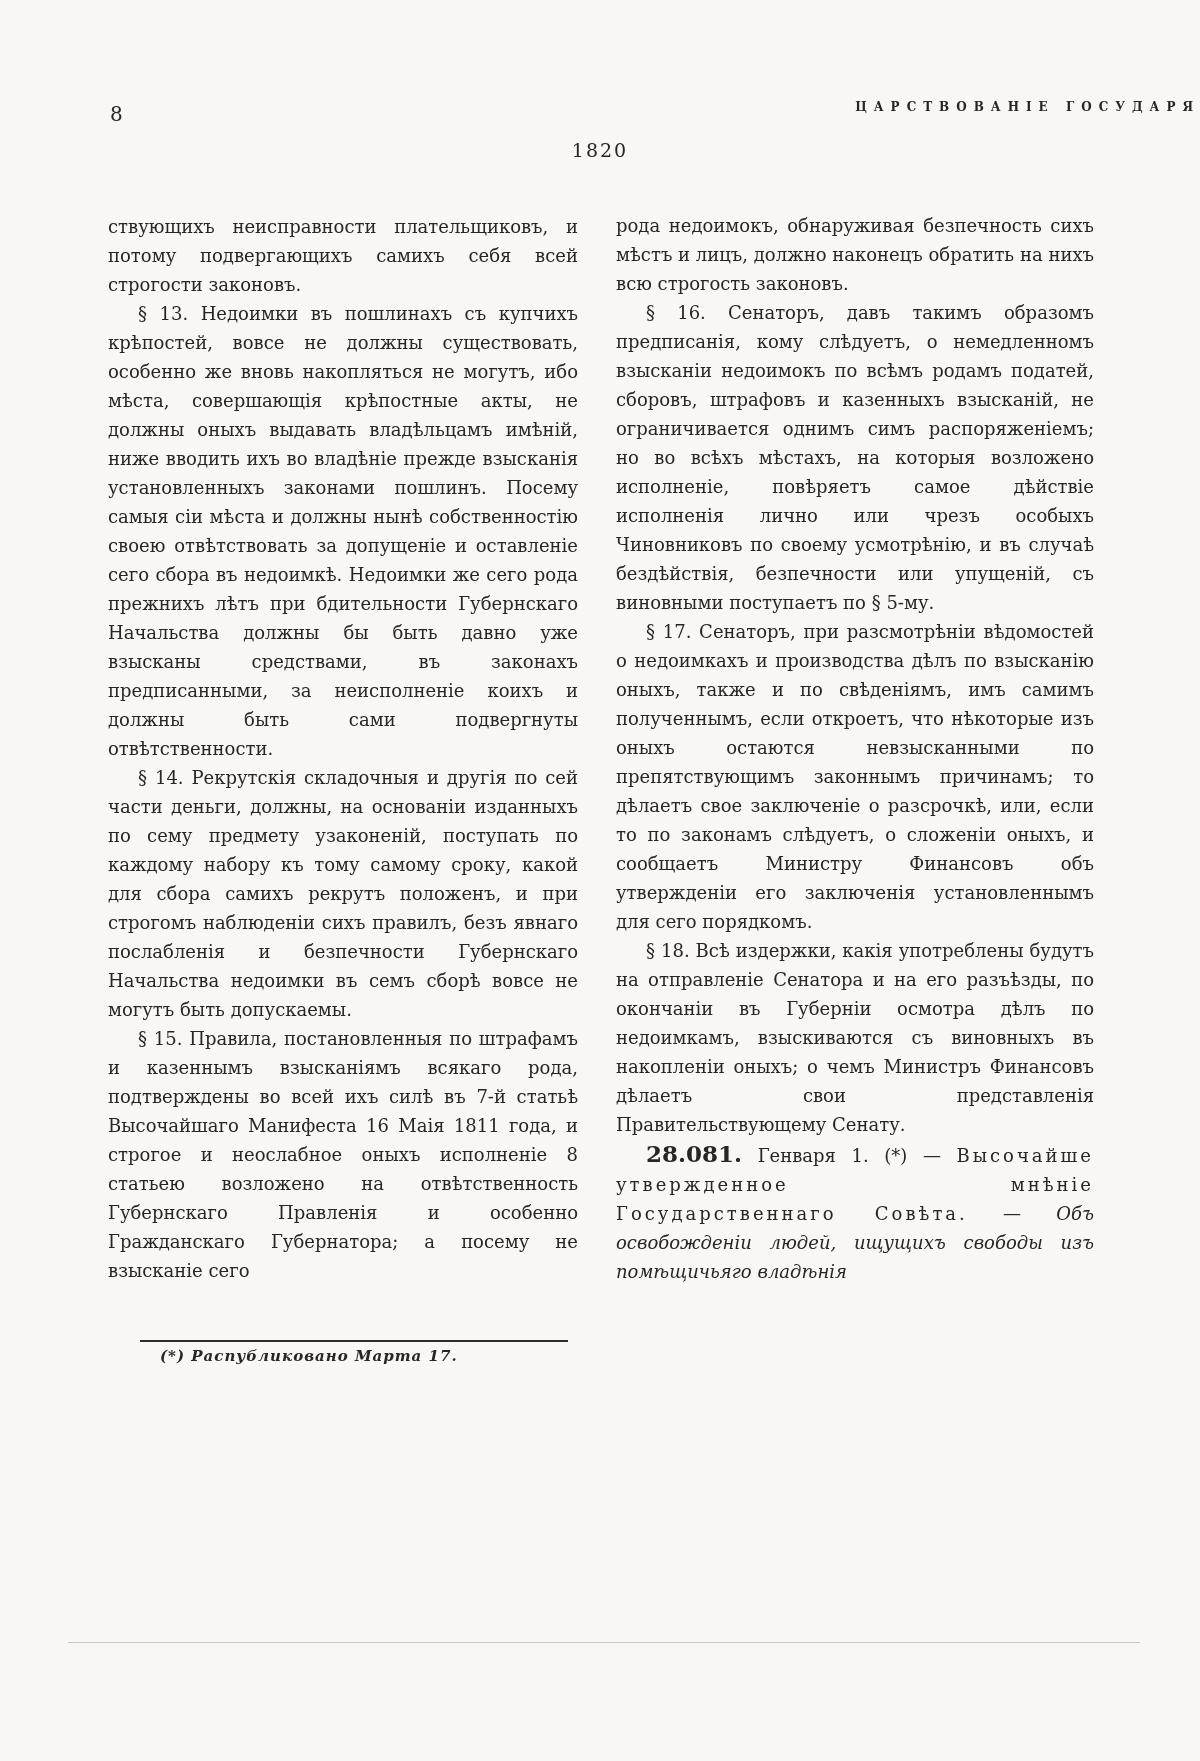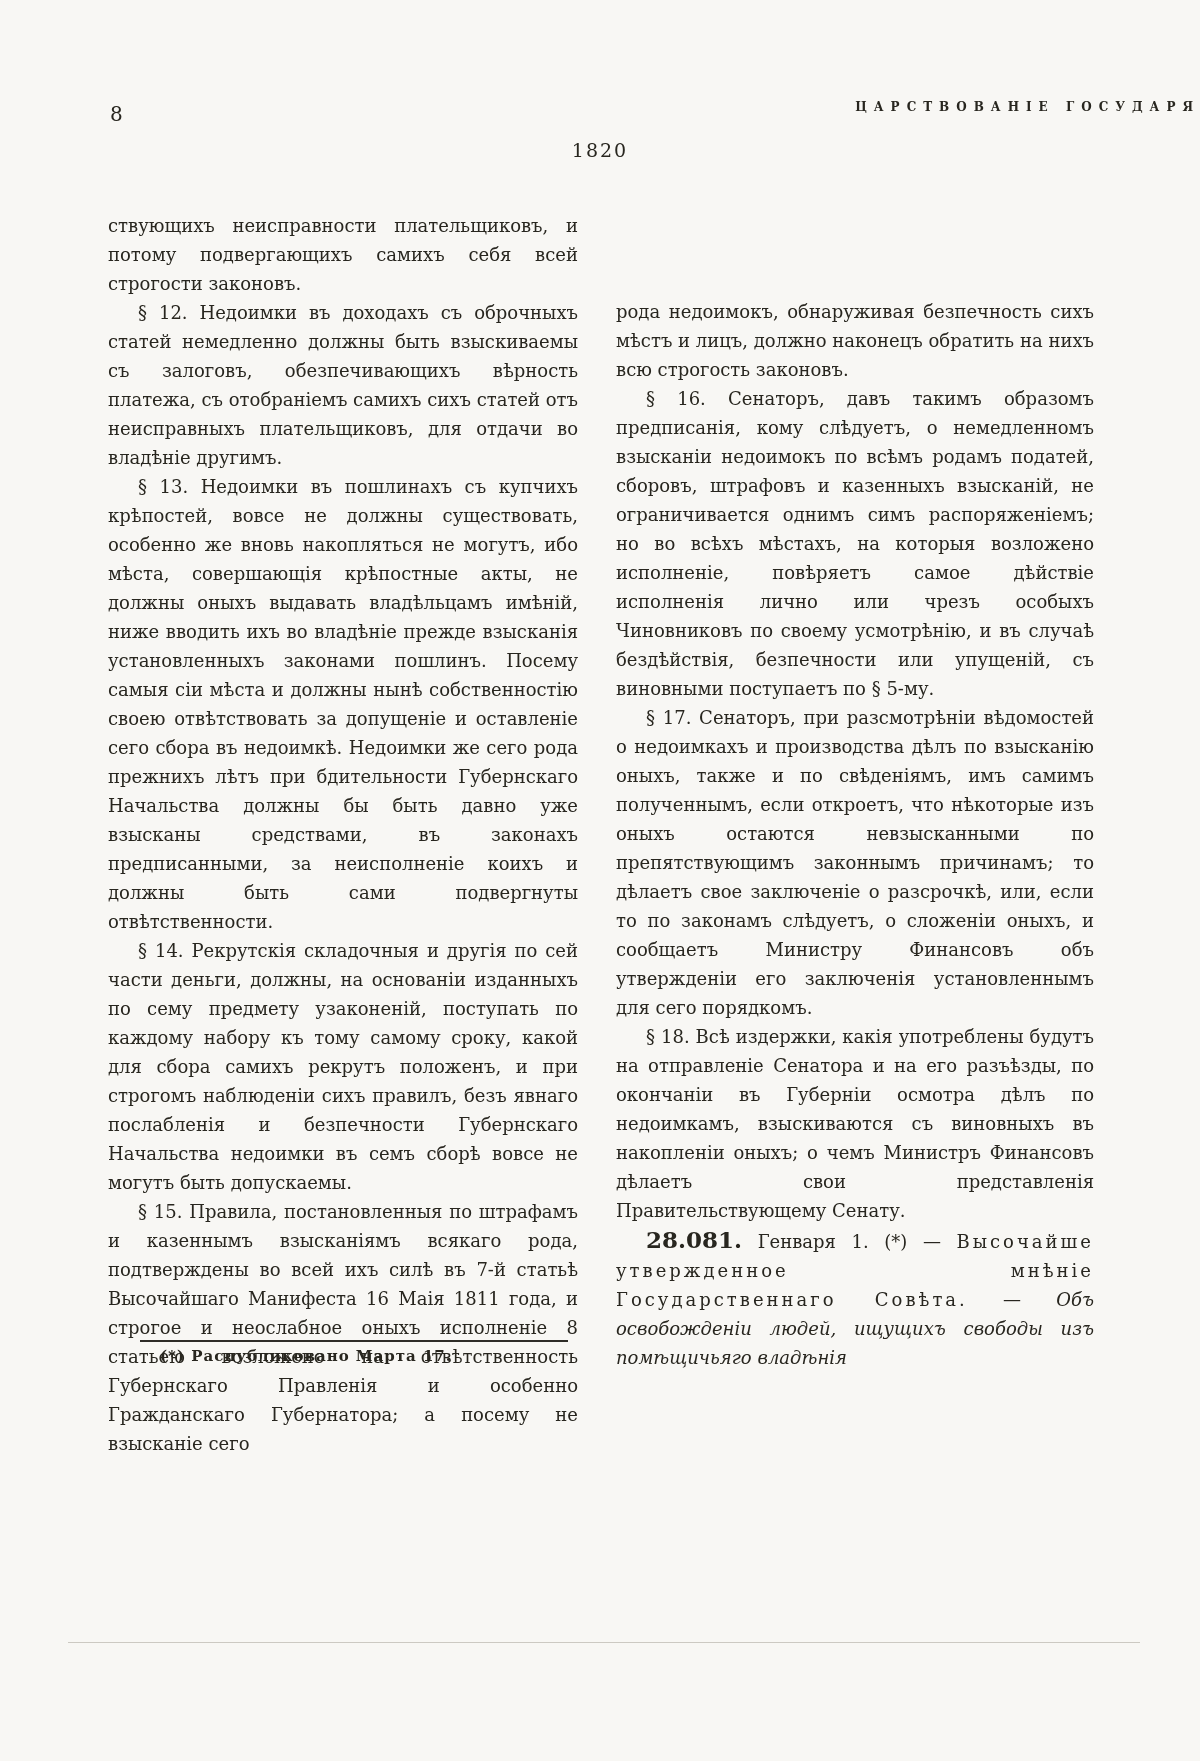--- a/index.html
+++ b/index.html
@@ -44,21 +44,21 @@
   }
   .col.right { flex: 1; }
 
   .para { margin: 0; text-indent: 30px; }
   .para.cont { text-indent: 0; }
 
   .entry-num { font-weight: bold; font-size: 23px; }
   .spaced { letter-spacing: 3px; }
   .ital { font-style: italic; }
 
-  .footnote-block { position: absolute; left: 140px; top: 1340px; width: 428px; }
+  .footnote-block { position: absolute; left: 140px; top: 1340px; width: 428px; font-style: italic; }
   .footnote-rule { height: 2px; background: #2e2c27; margin-bottom: 5px; }
   .footnote {
     font-size: 15px; font-weight: bold; letter-spacing: 1px;
     padding-left: 20px;
   }
 
   .bottom-line {
     position: absolute; left: 68px; top: 1642px;
     width: 1072px; height: 1px; background: #ccc9c2;
   }
@@ -68,21 +68,20 @@
 
 <div class="page">
 
   <span class="page-num">8</span>
   <div class="title">ЦАРСТВОВАНІЕ ГОСУДАРЯ</div>
   <div class="year">1820</div>
 
   <div class="columns">
     <div class="col left">
       <p class="para cont">ствующихъ неисправности плательщиковъ, и потому подвергающихъ самихъ себя всей строгости законовъ.</p>
-      <p class="para">§ 12. Недоимки въ доходахъ съ оброчныхъ статей немедленно должны быть взыскиваемы съ залоговъ, обезпечивающихъ вѣрность платежа, съ отобраніемъ самихъ сихъ статей отъ неисправныхъ плательщиковъ, для отдачи во владѣніе другимъ.</p>
       <p class="para">§ 13. Недоимки въ пошлинахъ съ купчихъ крѣпостей, вовсе не должны существовать, особенно же вновь накопляться не могутъ, ибо мѣста, совершающія крѣпостные акты, не должны оныхъ выдавать владѣльцамъ имѣній, ниже вводить ихъ во владѣніе прежде взысканія установленныхъ законами пошлинъ. Посему самыя сіи мѣста и должны нынѣ собственностію своею отвѣтствовать за допущеніе и оставленіе сего сбора въ недоимкѣ. Недоимки же сего рода прежнихъ лѣтъ при бдительности Губернскаго Начальства должны бы быть давно уже взысканы средствами, въ законахъ предписанными, за неисполненіе коихъ и должны быть сами подвергнуты отвѣтственности.</p>
       <p class="para">§ 14. Рекрутскія складочныя и другія по сей части деньги, должны, на основаніи изданныхъ по сему предмету узаконеній, поступать по каждому набору къ тому самому сроку, какой для сбора самихъ рекрутъ положенъ, и при строгомъ наблюденіи сихъ правилъ, безъ явнаго послабленія и безпечности Губернскаго Начальства недоимки въ семъ сборѣ вовсе не могутъ быть допускаемы.</p>
       <p class="para">§ 15. Правила, постановленныя по штрафамъ и казеннымъ взысканіямъ всякаго рода, подтверждены во всей ихъ силѣ въ 7-й статьѣ Высочайшаго Манифеста 16 Маія 1811 года, и строгое и неослабное оныхъ исполненіе 8 статьею возложено на отвѣтственность Губернскаго Правленія и особенно Гражданскаго Губернатора; а посему не взысканіе сего</p>
     </div>
 
     <div class="divider"></div>
 
     <div class="col right">
       <p class="para cont">рода недоимокъ, обнаруживая безпечность сихъ мѣстъ и лицъ, должно наконецъ обратить на нихъ всю строгость законовъ.</p>
       <p class="para">§ 16. Сенаторъ, давъ такимъ образомъ предписанія, кому слѣдуетъ, о немедленномъ взысканіи недоимокъ по всѣмъ родамъ податей, сборовъ, штрафовъ и казенныхъ взысканій, не ограничивается однимъ симъ распоряженіемъ; но во всѣхъ мѣстахъ, на которыя возложено исполненіе, повѣряетъ самое дѣйствіе исполненія лично или чрезъ особыхъ Чиновниковъ по своему усмотрѣнію, и въ случаѣ бездѣйствія, безпечности или упущеній, съ виновными поступаетъ по § 5-му.</p>

